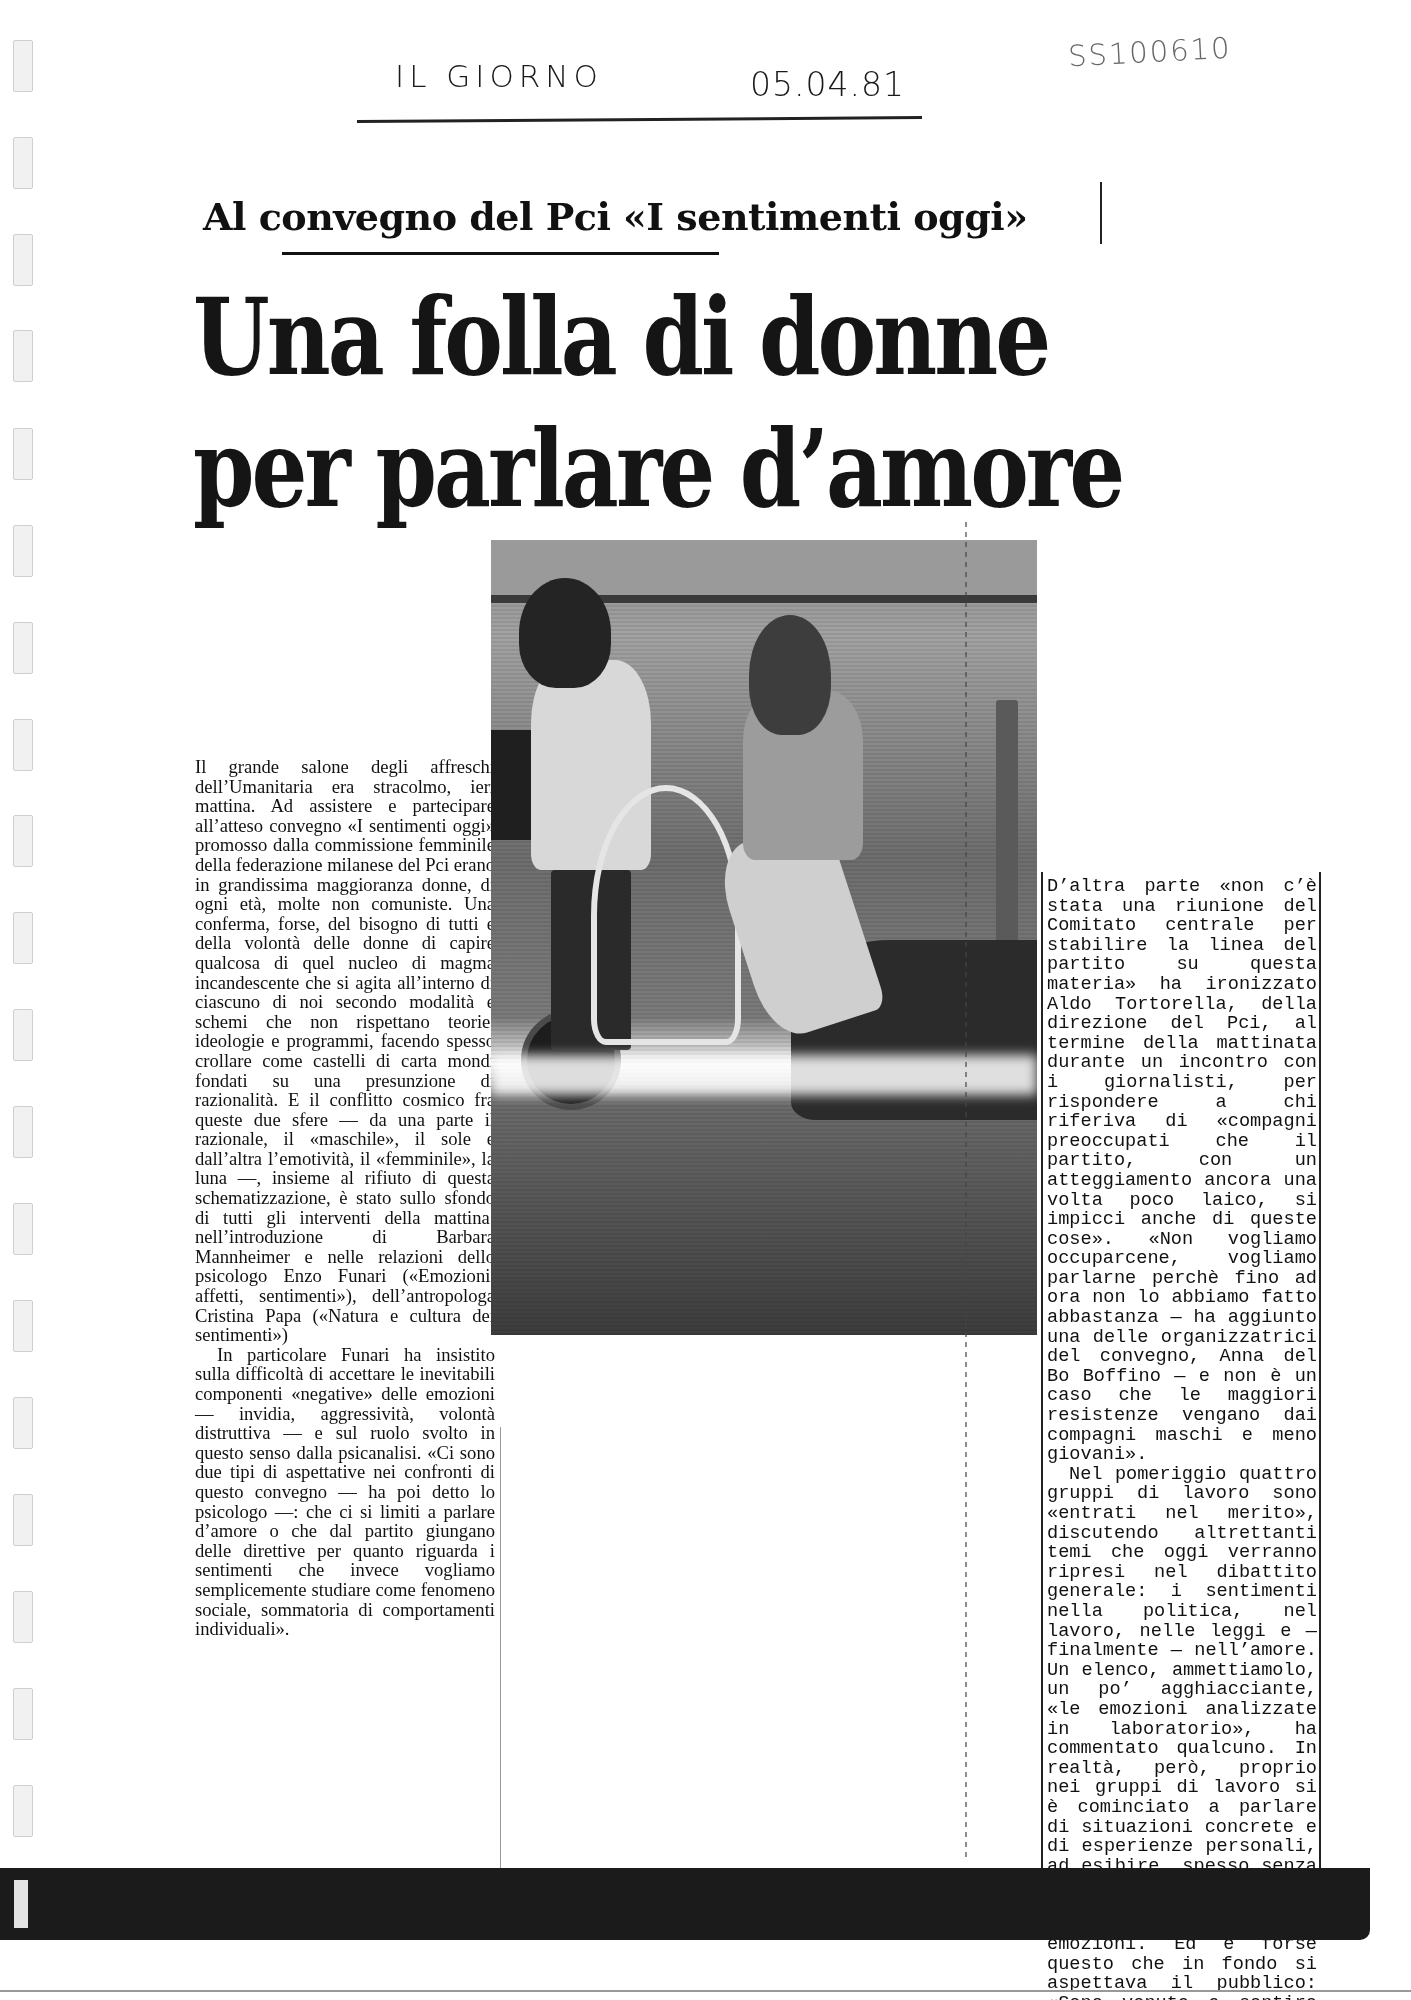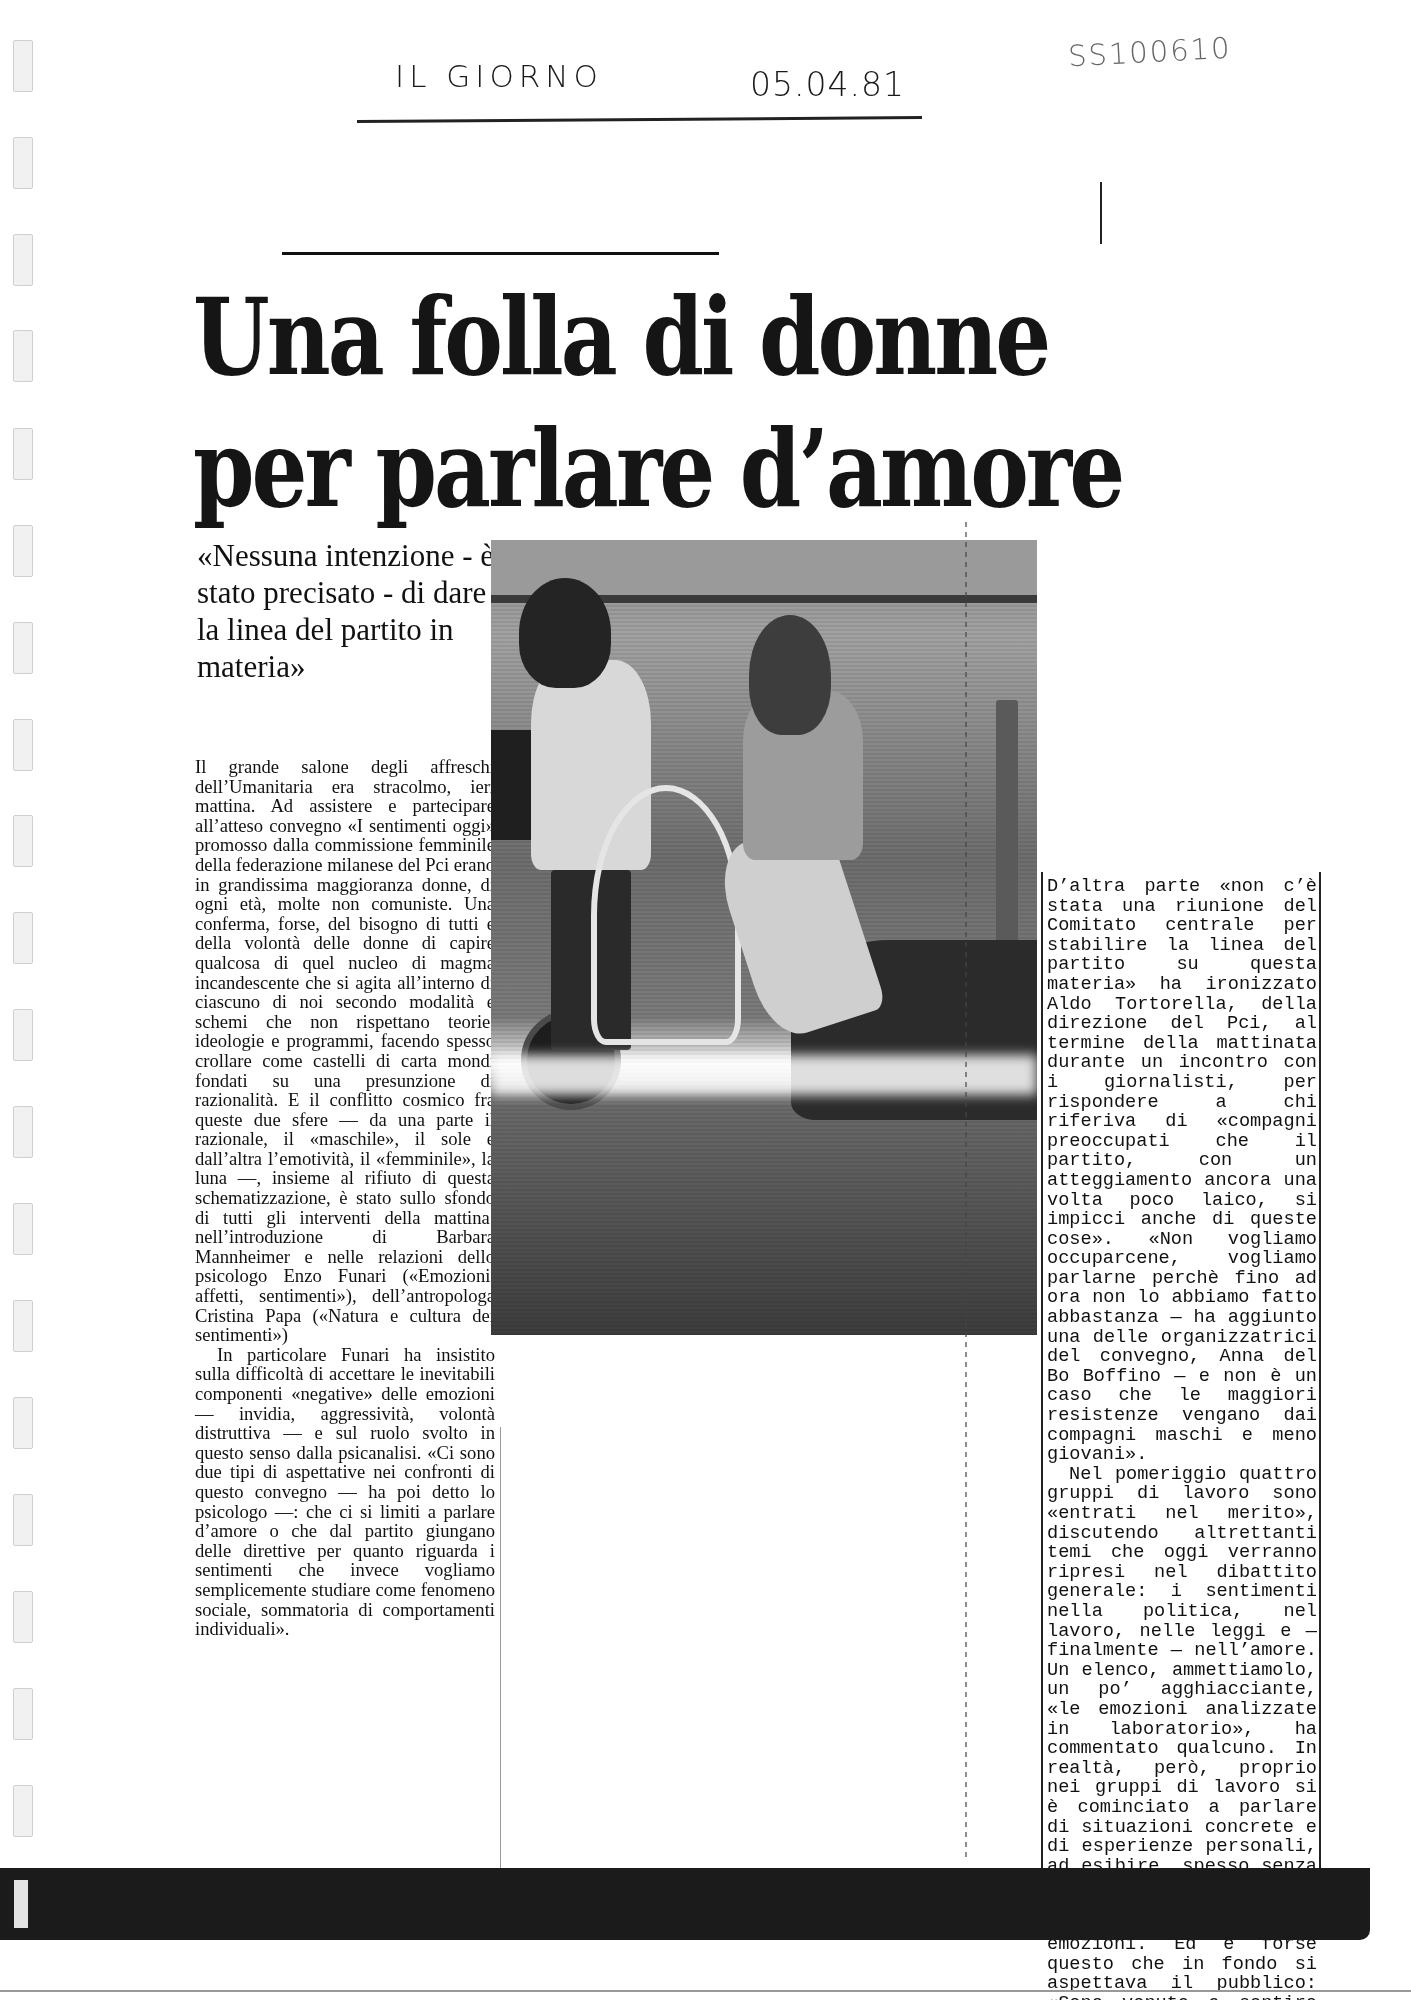--- a/index.html
+++ b/index.html
@@ -115,27 +115,27 @@
 <div class="binder-tab" style="top:1591px"></div>
 <div class="binder-tab" style="top:1688px"></div>
 <div class="binder-tab" style="top:1785px"></div>
 
 <div class="hand source">IL GIORNO</div>
 <div class="hand date">05.04.81</div>
 <div class="hand archive">SS100610</div>
 <div class="hand-underline"></div>
 
 <div class="clipping">
+  <div class="kicker">Al convegno del Pci «I sentimenti oggi»</div>
   <div class="kicker-rule"></div>
   <div class="kicker-vbar"></div>
 
   <div class="headline l1">Una folla di donne</div>
   <div class="headline l2">per parlare d’amore</div>
 
-  <div class="deck">«Nessuna intenzione - è stato precisato - di dare la linea del partito in materia»</div>
 
 
   <div class="left-box"></div>
   <div class="col left">
     <p>Il grande salone degli affreschi dell’Umanitaria era stracolmo, ieri mattina. Ad assistere e partecipare all’atteso convegno «I sentimenti oggi» promosso dalla commissione femminile della federazione milanese del Pci erano in grandissima maggioranza donne, di ogni età, molte non comuniste. Una conferma, forse, del bisogno di tutti e della volontà delle donne di capire qualcosa di quel nucleo di magma incandescente che si agita all’interno di ciascuno di noi secondo modalità e schemi che non rispettano teorie, ideologie e programmi, facendo spesso crollare come castelli di carta mondi fondati su una presunzione di razionalità. E il conflitto cosmico fra queste due sfere — da una parte il razionale, il «maschile», il sole e dall’altra l’emotività, il «femminile», la luna —, insieme al rifiuto di questa schematizzazione, è stato sullo sfondo di tutti gli interventi della mattina: nell’introduzione di Barbara Mannheimer e nelle relazioni dello psicologo Enzo Funari («Emozioni, affetti, sentimenti»), dell’antropologa Cristina Papa («Natura e cultura dei sentimenti»)</p>
     <p>In particolare Funari ha insistito sulla difficoltà di accettare le inevitabili componenti «negative» delle emozioni — invidia, aggressività, volontà distruttiva — e sul ruolo svolto in questo senso dalla psicanalisi. «Ci sono due tipi di aspettative nei confronti di questo convegno — ha poi detto lo psicologo —: che ci si limiti a parlare d’amore o che dal partito giungano delle direttive per quanto riguarda i sentimenti che invece vogliamo semplicemente studiare come fenomeno sociale, sommatoria di comportamenti individuali».</p>
   </div>
 
   <div class="photo">
     <div class="wall-top"></div>

